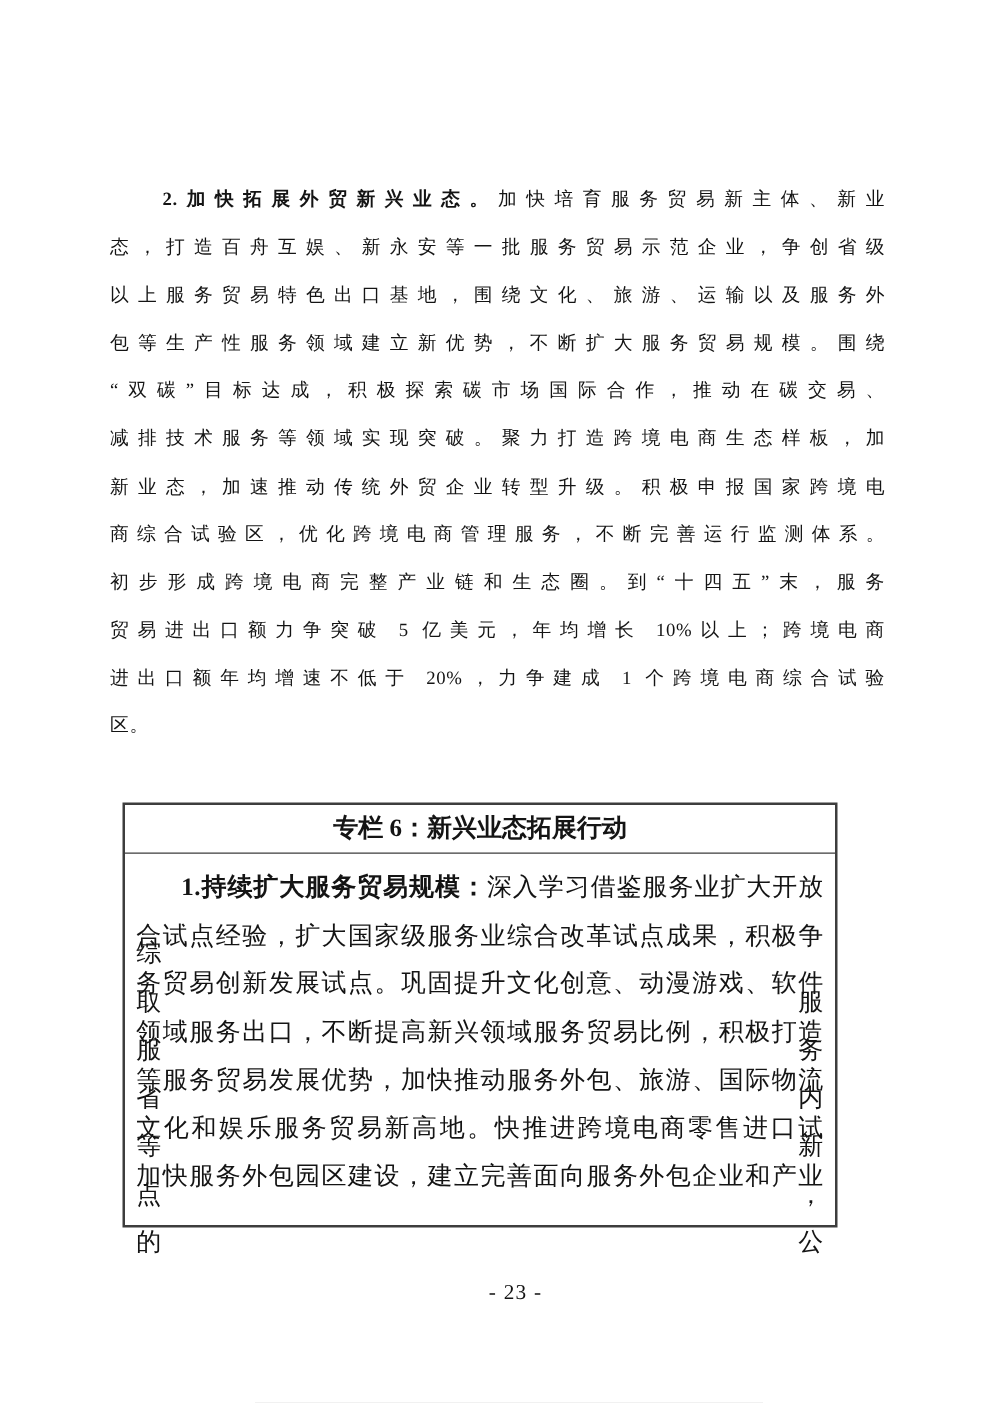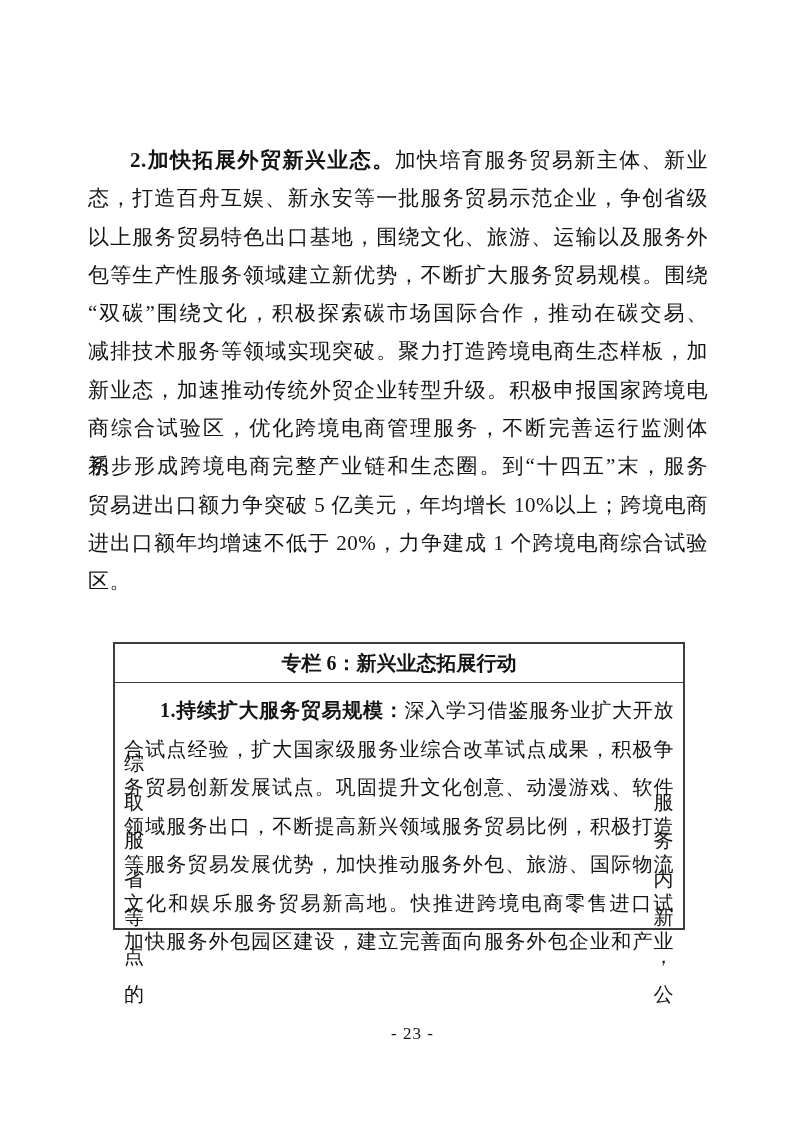--- a/index.html
+++ b/index.html
@@ -18,45 +18,45 @@
     overflow: hidden;
   }
   
   .content {
     position: absolute;
     left: 88px;
     top: 141px;
     width: 620px;
   }
   .pline {
-    font-size: 21px;
+    font-size: 15px;
     line-height: 38.3px;
     height: 38.3px;
     text-align: justify;
     text-align-last: justify;
     text-justify: inter-character;
     letter-spacing: 0.5px;
     white-space: normal;
   }
   .pline.first {
     text-indent: 42px;
   }
   .pline.last {
     text-align-last: left;
   }
   .bold-run {
     font-weight: bold;
   }
   
   .panel {
     position: absolute;
-    left: 113px;
+    left: 98px;
     top: 642px;
     width: 572px;
-    height: 288px;
+    height: 340px;
     border: 2px solid #3d3d3d;
     box-sizing: border-box;
     background: #ffffff;
   }
   .panel-title {
     height: 39px;
     line-height: 39px;
     text-align: center;
     font-weight: bold;
     font-size: 20px;
@@ -92,21 +92,21 @@
 </head>
 <body>
 
 <div class="page">
 
   <div class="content">
     <div class="pline first"><span class="bold-run">2.加快拓展外贸新兴业态。</span><span>加快培育服务贸易新主体、新业</span></div>
     <div class="pline">态，打造百舟互娱、新永安等一批服务贸易示范企业，争创省级</div>
     <div class="pline">以上服务贸易特色出口基地，围绕文化、旅游、运输以及服务外</div>
     <div class="pline">包等生产性服务领域建立新优势，不断扩大服务贸易规模。围绕</div>
-    <div class="pline">“双碳”围绕文化，积极探索碳市场国际合作，推动在碳交易、</div>
+    <div class="pline">“双碳”目标达成，积极探索碳市场国际合作，推动在碳交易、</div>
     <div class="pline">减排技术服务等领域实现突破。聚力打造跨境电商生态样板，加</div>
     <div class="pline">新业态，加速推动传统外贸企业转型升级。积极申报国家跨境电</div>
     <div class="pline">商综合试验区，优化跨境电商管理服务，不断完善运行监测体系。</div>
     <div class="pline">初步形成跨境电商完整产业链和生态圈。到“十四五”末，服务</div>
     <div class="pline">贸易进出口额力争突破 5 亿美元，年均增长 10%以上；跨境电商</div>
     <div class="pline">进出口额年均增速不低于 20%，力争建成 1 个跨境电商综合试验</div>
     <div class="pline last">区。</div>
   </div>
 
   <div class="panel">

